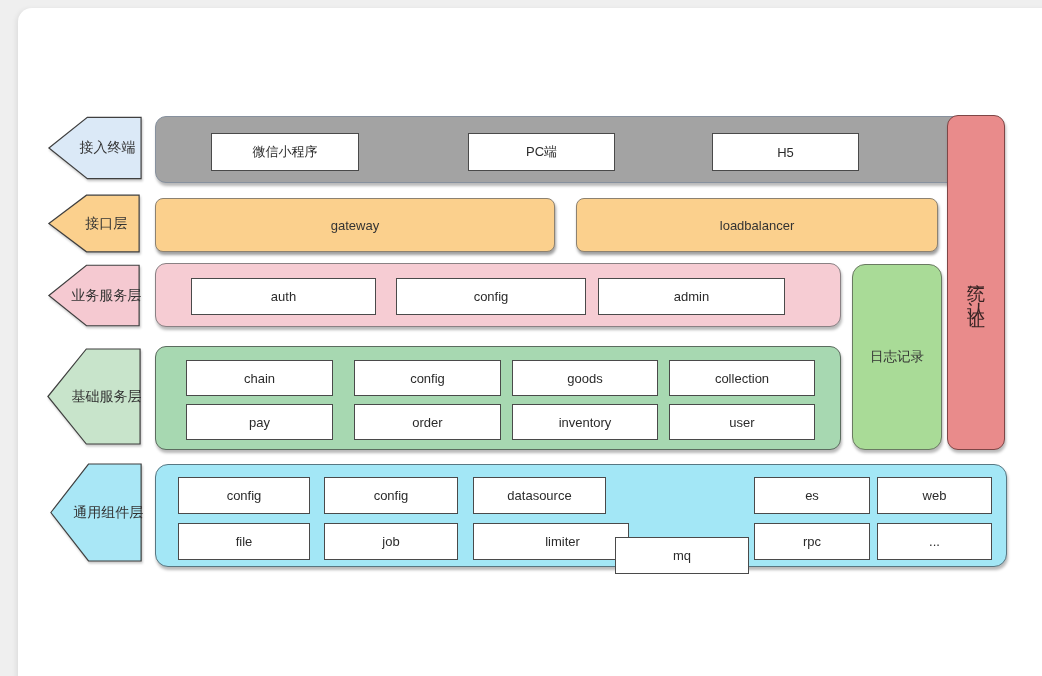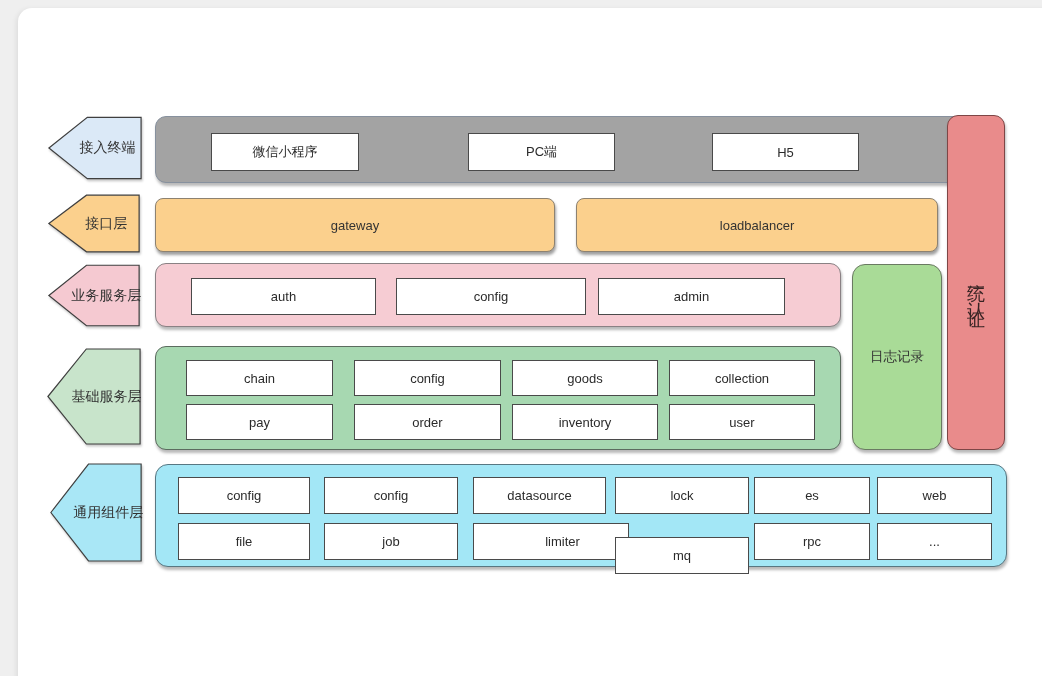--- a/index.html
+++ b/index.html
@@ -129,21 +129,20 @@
   </div>
 
   <div class="container c-red" style="left:947px;top:115px;width:56px;height:333px;">
     <div class="vertical-label">统一认证</div>
   </div>
 
   <div class="container c-cyan" style="left:155px;top:464px;width:850px;height:101px;border-radius:13px;">
     <div class="node" style="left:22px;top:12px;width:130px;height:35px;">config</div>
     <div class="node" style="left:168px;top:12px;width:132px;height:35px;">config</div>
     <div class="node" style="left:317px;top:12px;width:131px;height:35px;">datasource</div>
-    <div class="node" style="left:459px;top:12px;width:132px;height:35px;">lock</div>
     <div class="node" style="left:598px;top:12px;width:114px;height:35px;">es</div>
     <div class="node" style="left:721px;top:12px;width:113px;height:35px;">web</div>
     <div class="node" style="left:22px;top:58px;width:130px;height:35px;">file</div>
     <div class="node" style="left:168px;top:58px;width:132px;height:35px;">job</div>
     <div class="node" style="left:317px;top:58px;width:131px;height:35px;padding-left:23px;">limiter</div>
     <div class="node" style="left:459px;top:72px;width:132px;height:35px;">mq</div>
     <div class="node" style="left:598px;top:58px;width:114px;height:35px;">rpc</div>
     <div class="node" style="left:721px;top:58px;width:113px;height:35px;">...</div>
   </div>
 </div>

